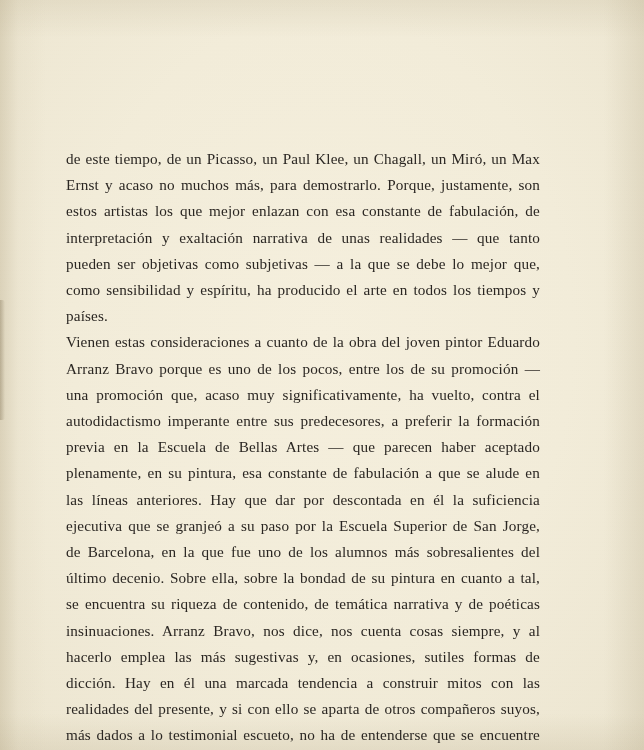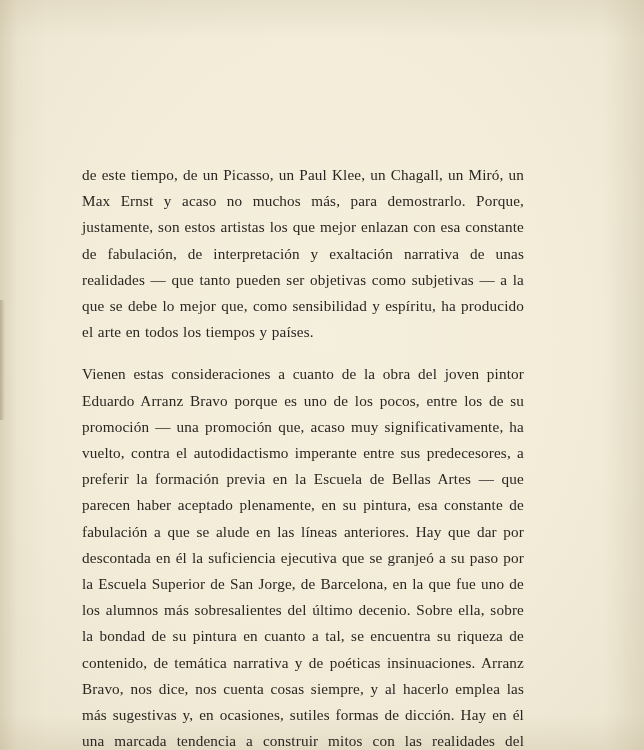--- a/index.html
+++ b/index.html
@@ -41,21 +41,21 @@
     background: linear-gradient(to right, rgba(120,105,75,0.35), rgba(120,105,75,0));
     border-radius: 0 3px 3px 0;
   }
   .textblock {
     position: absolute;
     left: 66px;
     top: 146px;
     width: 474px;
   }
   p {
-    margin: 16px;
+    margin: 0;
     font-size: 15.2px;
     line-height: 26.2px;
     color: #2a2622;
     text-align: justify;
     text-justify: inter-word;
     letter-spacing: 0.15px;
     word-spacing: 0.6px;
     -webkit-font-smoothing: antialiased;
   }
   p + p {

